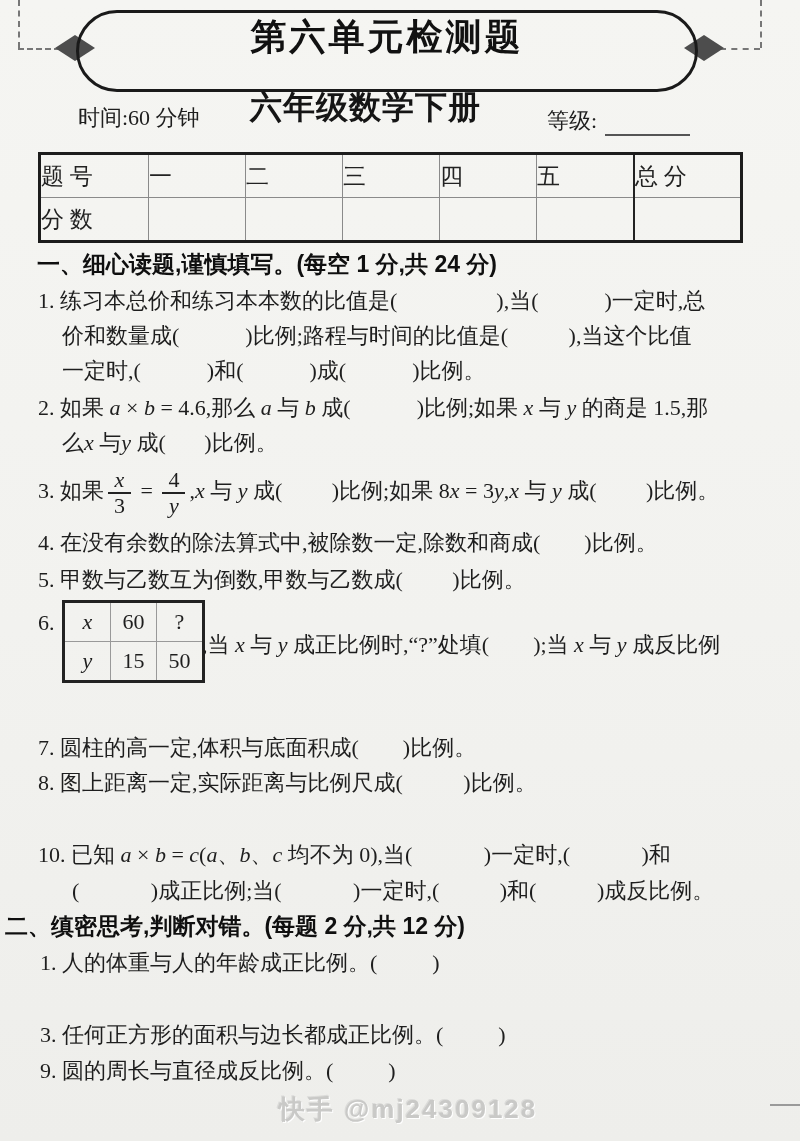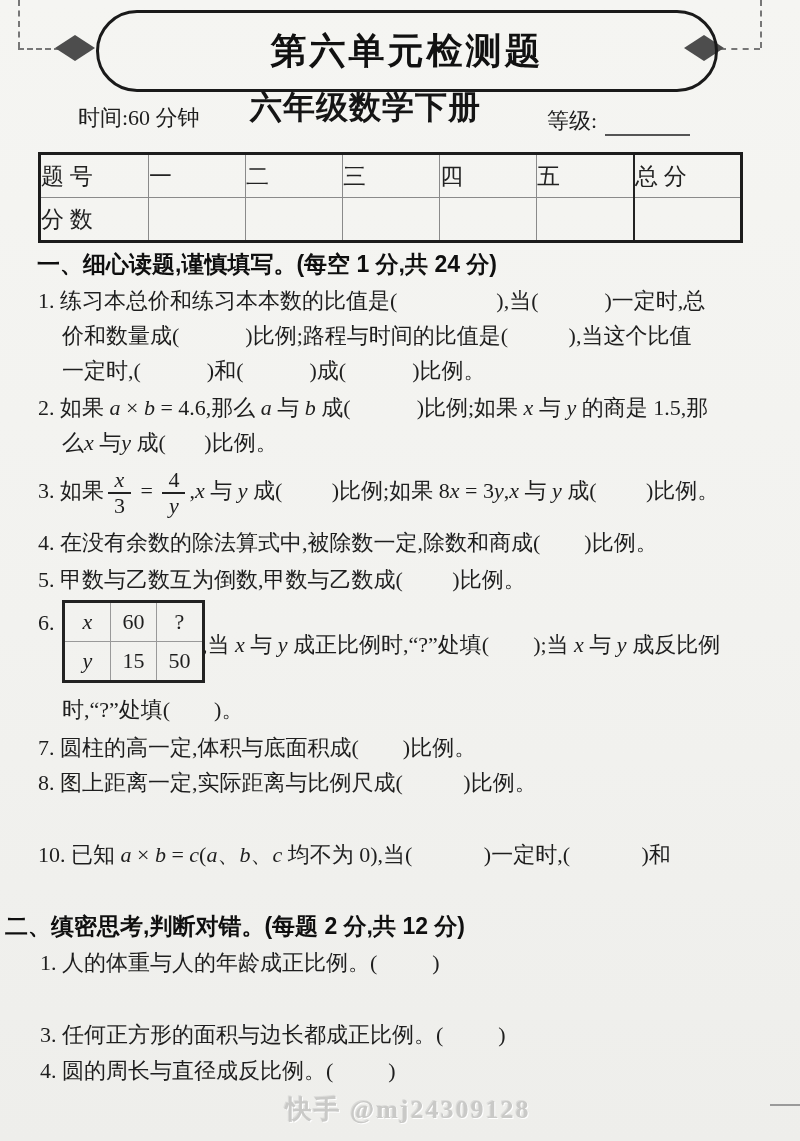--- a/index.html
+++ b/index.html
@@ -12,23 +12,23 @@
     position:relative;width:800px;height:1141px;overflow:hidden;
     background:linear-gradient(180deg,#f5f5f2 0%,#f2f2ef 55%,#eeeeeb 100%);
     color:#1e1e1e;
   }
   
   .dash-v{position:absolute;border-left:2px dashed #777;width:0;}
   .dash-h{position:absolute;border-top:2px dashed #777;height:0;}
   .diamond{position:absolute;width:40px;height:26px;background:#4d4d4d;
     clip-path:polygon(50% 0,100% 50%,50% 100%,0 50%);}
   .capsule{
-    position:absolute;left:96px;top:10px;width:616px;height:76px;
+    position:absolute;left:76px;top:10px;width:616px;height:76px;
     border:3px solid #1a1a1a;border-radius:42px;
-    display:flex;align-items:center;justify-content:center;
+    display:flex;justify-content:center;
   }
   .capsule .t{font-size:36px;font-weight:700;letter-spacing:3px;color:#111;}
   .time-label{position:absolute;left:78px;top:103px;font-size:22px;}
   .book-title{position:absolute;left:250px;top:86px;font-size:32px;font-weight:900;
     font-family:"Liberation Sans","DejaVu Sans",sans-serif;letter-spacing:1px;color:#151515;}
   .grade-label{position:absolute;left:547px;top:106px;font-size:22px;}
   .grade-line{position:absolute;left:605px;top:134px;width:85px;border-top:2px solid #555;}
   
   .score{position:absolute;left:38px;top:152px;border-collapse:collapse;table-layout:fixed;}
   .score td{border:1px solid #8a8a8a;font-size:23px;
@@ -45,21 +45,21 @@
   .frac{display:inline-block;vertical-align:middle;text-align:center;margin:0 4px;}
   .frac .num{display:block;border-bottom:2px solid #222;padding:0 6px;line-height:24px;font-size:22px;}
   .frac .den{display:block;padding:0 6px;line-height:24px;font-size:22px;}
   .tall{line-height:54px;}
   
   .mini{position:absolute;left:62px;top:600px;border-collapse:collapse;table-layout:fixed;
     border:3px solid #222;}
   .mini td{width:45px;height:38px;border:1px solid #999;text-align:center;
     font-size:22px;padding:0;color:#1e1e1e;}
   .watermark{position:absolute;left:0;right:0;top:1092px;text-align:center;
-    font-family:Liberation Serif, serif;font-weight:700;
+    font-family:Liberation Sans, sans-serif;font-weight:700;
     font-size:26px;letter-spacing:2px;color:#c9c9c7;
     text-shadow:1px 1px 0 #ffffff,-1px -1px 0 #dcdcda;padding-left:16px;}
   .corner-dash{position:absolute;left:770px;top:1104px;width:30px;border-top:2px solid #9a9a9a;}
 </style>
 </head>
 <body>
 
 <div class="sheet">
 
   <div class="dash-v" style="left:18px;top:0;height:48px;"></div>
@@ -124,29 +124,29 @@
       <td>?</td>
     </tr>
     <tr>
       <td class="var">y</td>
       <td>15</td>
       <td>50</td>
     </tr>
   </tbody>
     </table>
   <div class="line" style="left:202px;top:632px;"><span>,当 </span><span class="var">x</span><span> 与 </span><span class="var">y</span><span> 成正比例时,“?”处填(        );当 </span><span class="var">x</span><span> 与 </span><span class="var">y</span><span> 成反比例</span></div>
-  <div class="line" style="left:62px;top:697px;"><span>时,“?”处填(        )。</span></div>
 
   <div class="line" style="left:38px;top:735px;"><span>7. 圆柱的高一定,体积与底面积成(        )比例。</span></div>
   <div class="line" style="left:38px;top:770px;"><span>8. 图上距离一定,实际距离与比例尺成(           )比例。</span></div>
 
   <div class="line" style="left:38px;top:842px;"><span>10. 已知 </span><span class="var">a</span><span> × </span><span class="var">b</span><span> = </span><span class="var">c</span><span>(</span><span class="var">a</span><span>、</span><span class="var">b</span><span>、</span><span class="var">c</span><span> 均不为 0),当(             )一定时,(             )和</span></div>
+  <div class="line" style="left:72px;top:878px;"><span>(             )成正比例;当(             )一定时,(           )和(           )成反比例。</span></div>
 
   <div class="sec-h" style="top:911px;">二、缜密思考,判断对错。(每题 2 分,共 12 分)</div>
 
   <div class="line" style="left:40px;top:950px;"><span>1. 人的体重与人的年龄成正比例。(          )</span></div>
   <div class="line" style="left:40px;top:1022px;"><span>3. 任何正方形的面积与边长都成正比例。(          )</span></div>
-  <div class="line" style="left:40px;top:1058px;"><span>4. 圆的周长与直径成反比例。(          )</span></div>
+  <div class="line" style="left:40px;top:1058px;"><span>9. 圆的周长与直径成反比例。(          )</span></div>
 
   <div class="watermark">快手 @mj24309128</div>
   <div class="corner-dash"></div>
 
 </div>
 
 </body></html>

